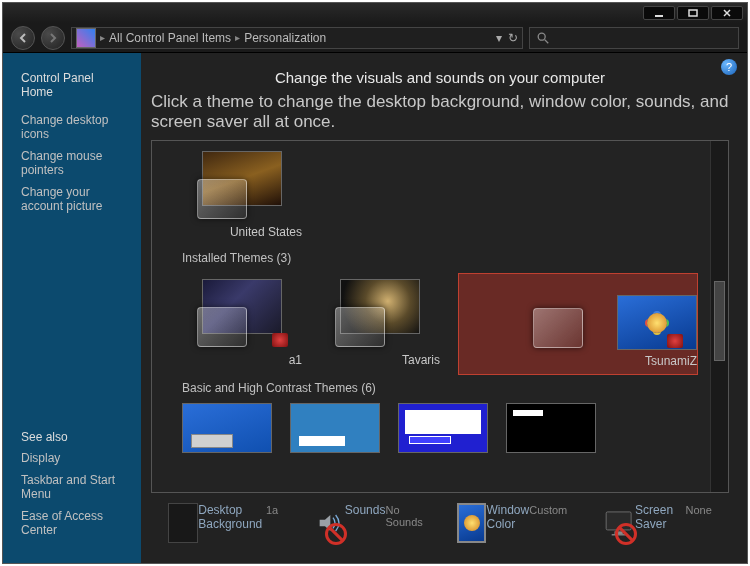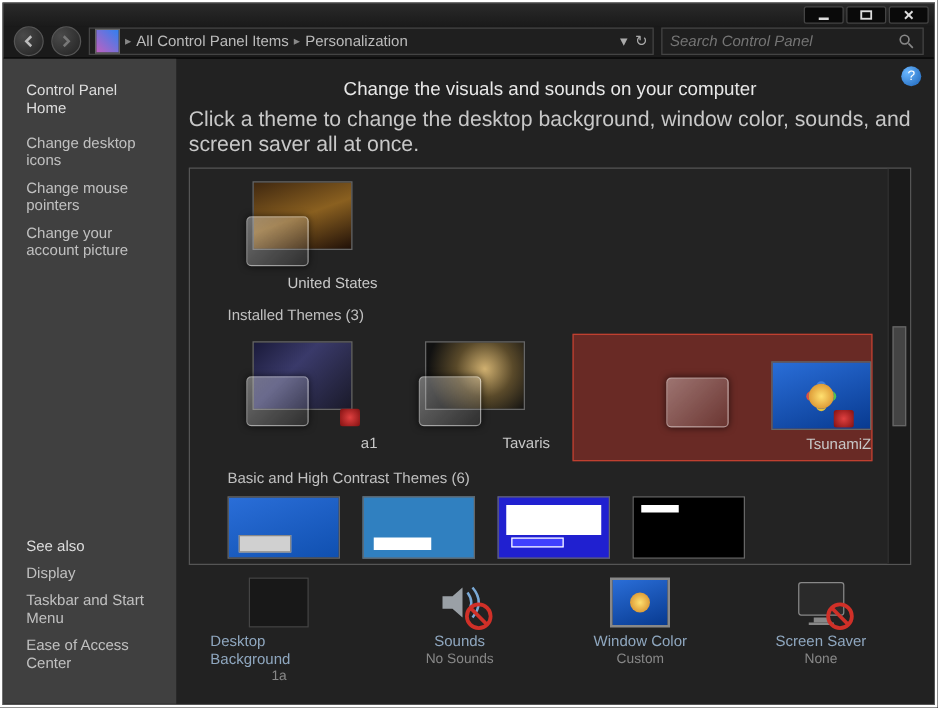--- a/index.html
+++ b/index.html
@@ -81,21 +81,21 @@
   }
   .search input {
     flex: 1; background: transparent; border: 0; outline: 0;
     color: #bbb; font-style: italic; font-size: 12px;
   }
   .search svg { width: 14px; height: 14px; }
   
   .body { flex: 1; display: flex; background: #222; position: relative; }
   .sidebar {
     width: 200px;
-    background: #404040;
+    background: #0c4a6e;
     padding: 18px 18px;
     display: flex; flex-direction: column;
     color: #bbb;
   }
   .sidebar .home { color: #ddd; margin-bottom: 14px; }
   .tasklink { color: #c0c0c0; margin-bottom: 8px; cursor: pointer; }
   .spacer { flex: 1; }
   .seealso { color: #ddd; margin-top: 10px; margin-bottom: 7px; }
   .main {
     flex: 1; padding: 16px 18px 10px 10px;
@@ -193,21 +193,21 @@
   .bt3::before { content:""; position:absolute; inset:6px 6px 18px 6px; background:#fff; }
   .bt3::after { content:""; position:absolute; left:10px; bottom:8px; width:40px; height:6px; background:#4040ff; border:1px solid #fff;}
   .bt4 { background:#000; }
   .bt4::after { content:""; position:absolute; left:6px; top:6px; width:30px; height:6px; background:#fff; }
   
   .bottom {
     display: flex; justify-content: space-around;
     padding: 10px 0 6px 0;
   }
   .action {
-    display: flex; flex-direction: column; align-items: center;
+    display: flex; flex-direction: row; align-items: flex-start;
     color: #8fa7bf; font-size: 12px;
     width: 110px;
   }
   .action .sub { color: #888; font-size: 11px; margin-top: 1px; }
   .action .ico { width: 48px; height: 40px; margin-bottom: 4px; position: relative; }
   .ico.desktop {
     background: #181818; border: 1px solid #444;
   }
   .ico.wincolor {
     background: linear-gradient(160deg,#2a6ed8,#083a90);
@@ -269,21 +269,20 @@
       <span class="arrow">▸</span>
       <span>All Control Panel Items</span>
       <span class="arrow">▸</span>
       <span>Personalization</span>
       <span class="bc-icons">
         <span>▾</span>
         <span>↻</span>
       </span>
     </div>
     <div class="search">
-      <input placeholder="Search Control Panel" style="">
       <svg viewBox="0 0 16 16">
           <circle cx="6.5" cy="6.5" r="4" fill="none" stroke="#888" stroke-width="1.5"></circle>
           <line x1="10" y1="10" x2="14" y2="14" stroke="#888" stroke-width="1.5"></line>
         </svg>
     </div>
   </div>
 
   <div class="body">
 
     <div class="sidebar">

